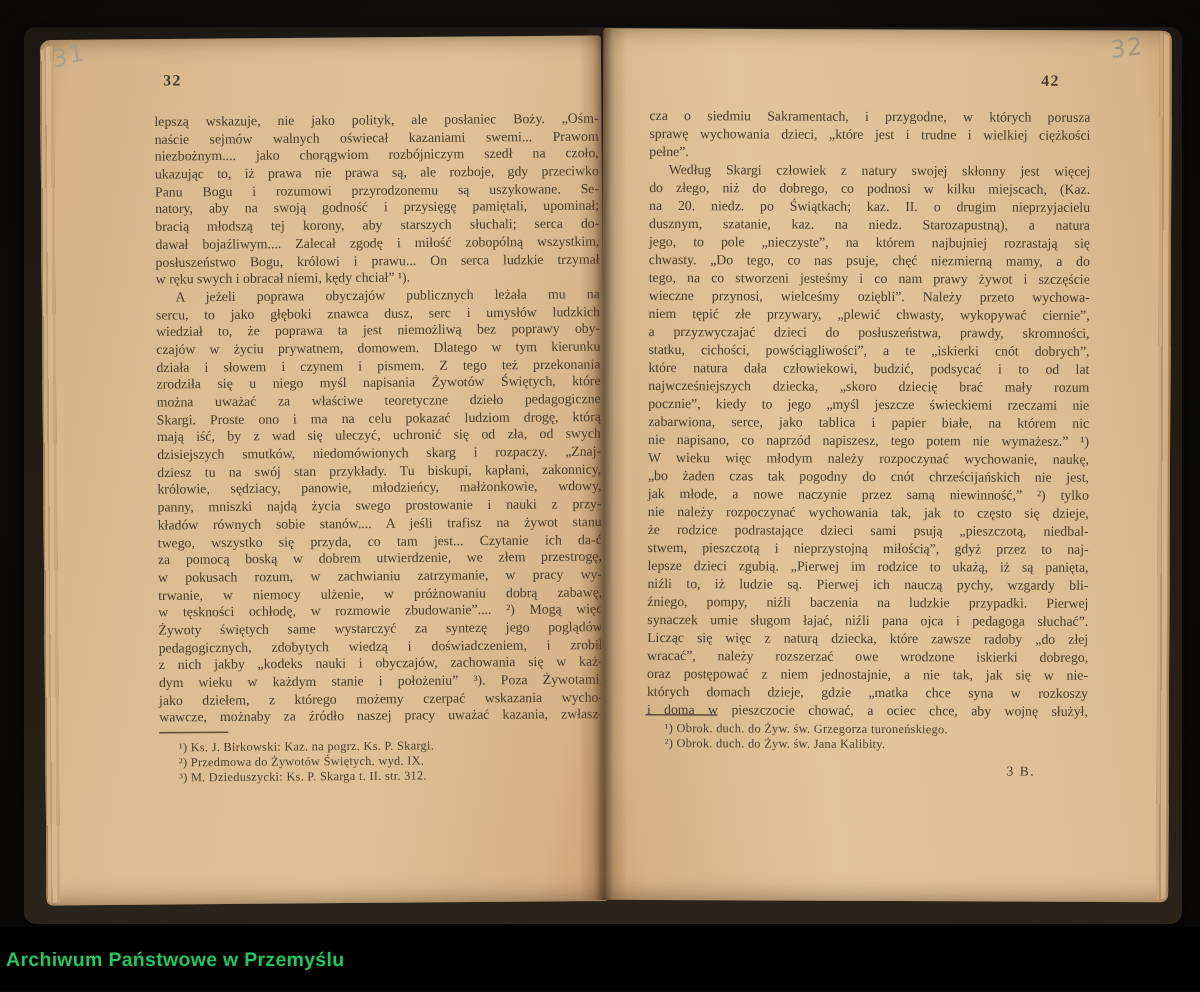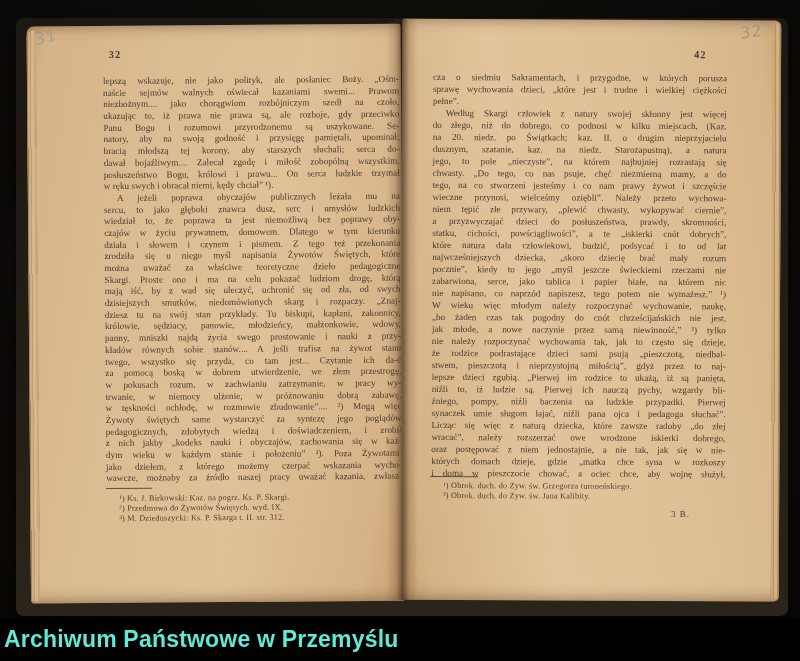--- a/index.html
+++ b/index.html
@@ -68,22 +68,22 @@
   .footnotes{position:absolute;color:#4a3e30;font-size:8.2px;}
   .footnotes-left{left:89px;top:468px;width:284px;}
   .footnotes-right{left:43px;top:462px;width:282px;}
   .footnotes .fline{height:10px;line-height:10px;white-space:nowrap;letter-spacing:.2px;}
   .signature{position:absolute;left:271px;top:489px;font-size:9px;color:#4a3e30;letter-spacing:1px;text-align:right;}
   .banner{
     position:absolute;left:0;top:618px;width:800px;height:43px;background:#000;
     display:flex;align-items:center;
   }
   .banner-label{
-    color:#5eead4;font-family:"Liberation Sans","DejaVu Sans",sans-serif;
-    font-weight:bold;font-size:23px;letter-spacing:.2px;padding-left:4px;
+    color:#22c55e;font-family:"Liberation Sans","DejaVu Sans",sans-serif;
+    font-weight:bold;font-size:13px;letter-spacing:.2px;padding-left:4px;
   }
 </style>
 </head>
 <body>
 
 <div class="photo">
   <div class="cover"></div>
 
   <div class="page page-left">
     <div class="pencil pencil-left">31</div>

